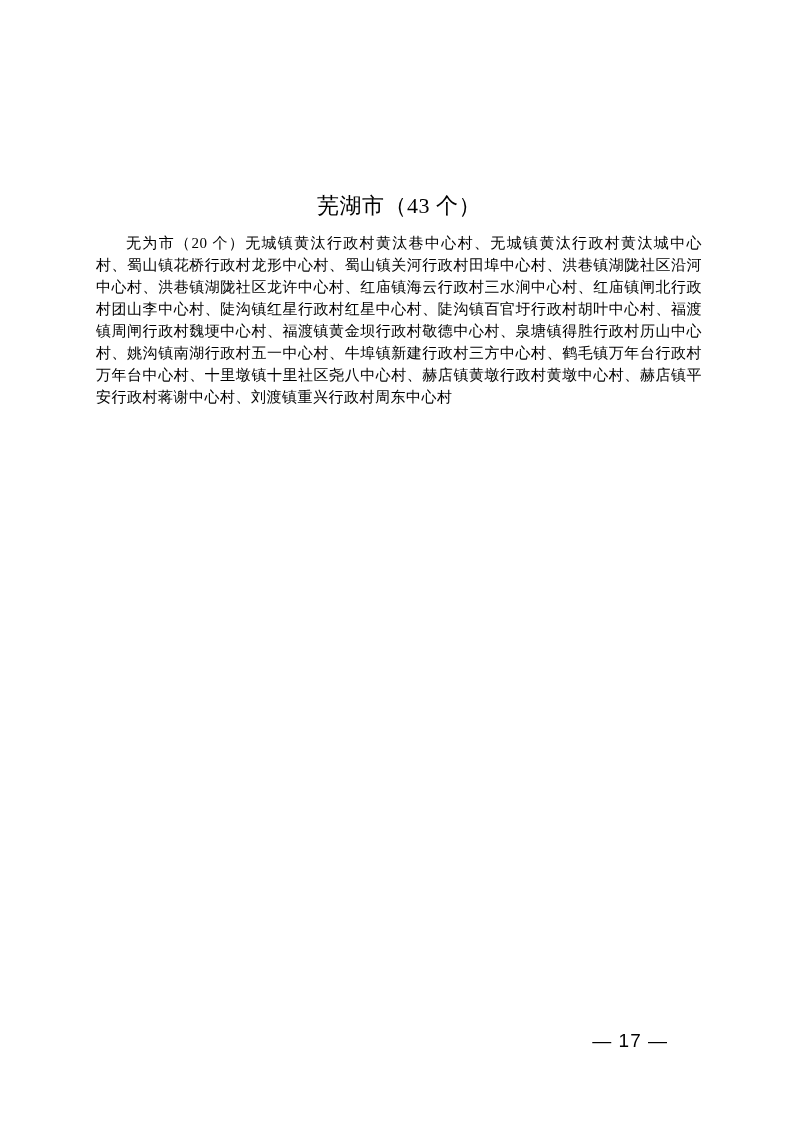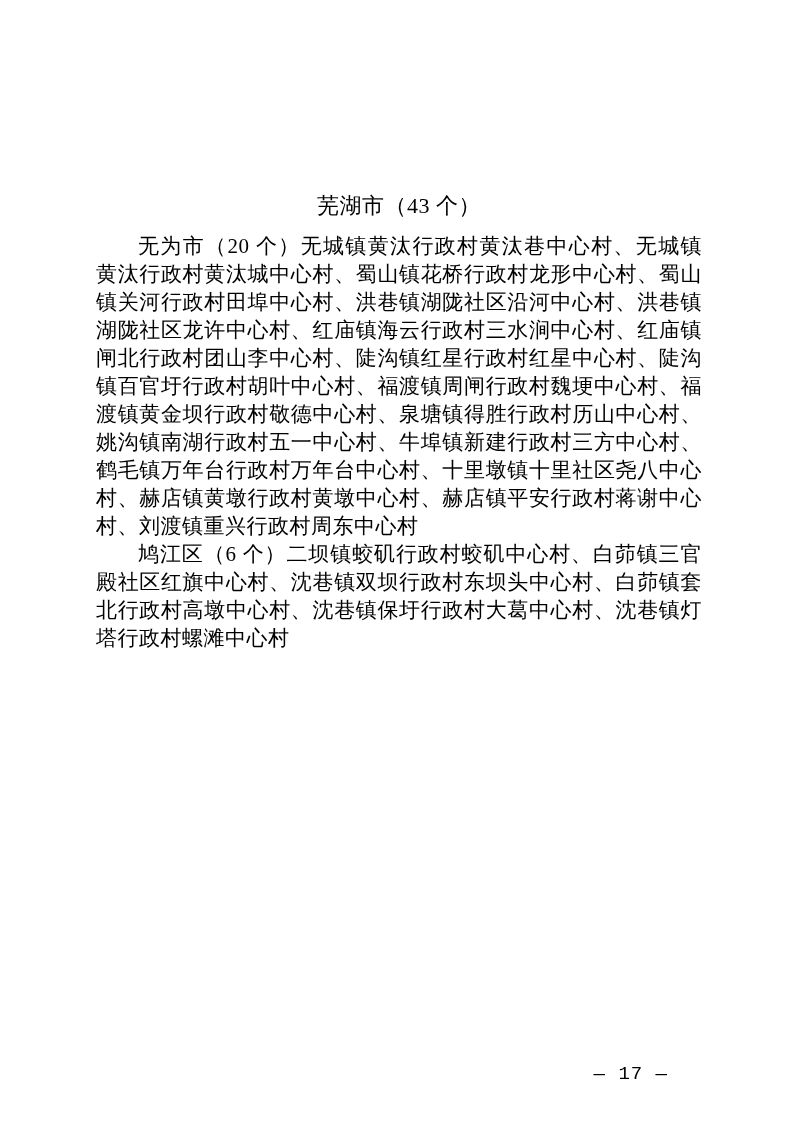--- a/index.html
+++ b/index.html
@@ -26,49 +26,48 @@
     .doc-title {
       margin: 0 0 6px 0;
       font-size: 22px;
       font-weight: 400;
       line-height: 40px;
       text-align: center;
       letter-spacing: 0.5px;
     }
     .para {
       margin: 0;
-      font-size: 21px;
-      line-height: 28px;
+      font-size: 15px;
+      line-height: 22px;
       letter-spacing: 0.5px;
       text-align: justify;
       text-indent: 2em;
       word-break: break-all;
     }
     .bold-char {
       font-weight: 700;
     }
     .page-number {
       position: absolute;
-      top: 1046px;
+      top: 1013px;
       right: 125px;
       font-size: 19px;
       line-height: 24px;
-      font-family: Liberation Mono, monospace;
+      font-family: Liberation Sans, sans-serif;
       letter-spacing: 1px;
       white-space: nowrap;
     }
   </style>
 </head>
 <body>
 
 <div class="page">
   <div class="content">
     <h1 class="doc-title">芜湖市（43 个）</h1>
 
     <p class="para">无为市（20 个）无城镇黄汰行政村黄汰巷中心村、无城镇黄汰行政村黄汰城中心村、蜀山镇花桥行政村龙形中心村、蜀山镇关河行政村田埠中心村、洪巷镇湖陇社区沿河中心村、洪巷镇湖陇社区龙许中心村、红庙镇海云行政村三水涧中心村、红庙镇闸北行政村团山李中心村、陡沟镇红星行政村红星中心村、陡沟镇百官圩行政村胡叶中心村、福渡镇周闸行政村魏埂中心村、福渡镇黄金坝行政村敬德中心村、泉塘镇得胜行政村历山中心村、姚沟镇南湖行政村五一中心村、牛埠镇新建行政村三方中心村、鹤毛镇万年台行政村万年台中心村、十里墩镇十里社区尧八中心村、赫店镇黄墩行政村黄墩中心村、赫店镇平安行政村蒋谢中心村、刘渡镇重兴行政村周东中心村</p>
 
 
-    <p class="para">鸠江区（6 个）二坝镇蛟矶行政村蛟矶中心村、白茆镇三官殿社区红旗中心村、沈巷镇双坝行政村东坝头中心村、白茆镇套北行政村高墩中心村、沈巷镇保圩行政村大葛中心村、沈巷镇灯塔行政村螺滩中心村</p>
 
   </div>
 
   <div class="page-number">— 17 —</div>
 </div>
 
 </body></html>

